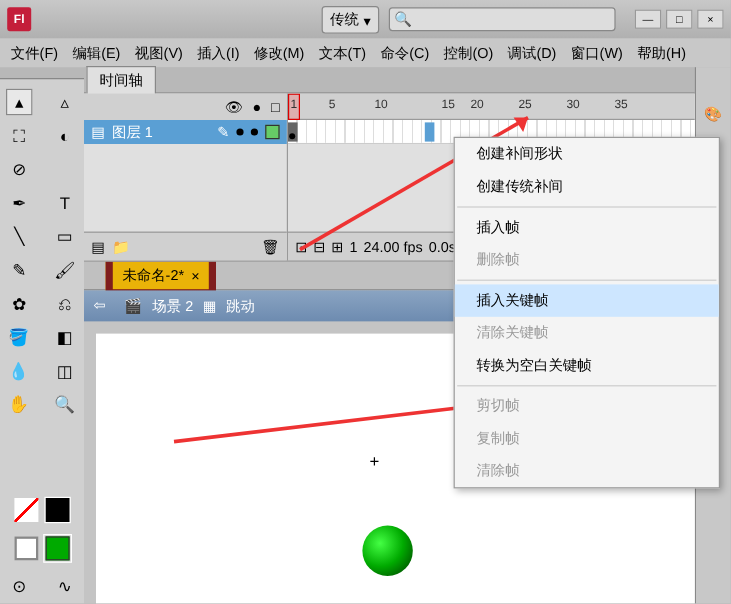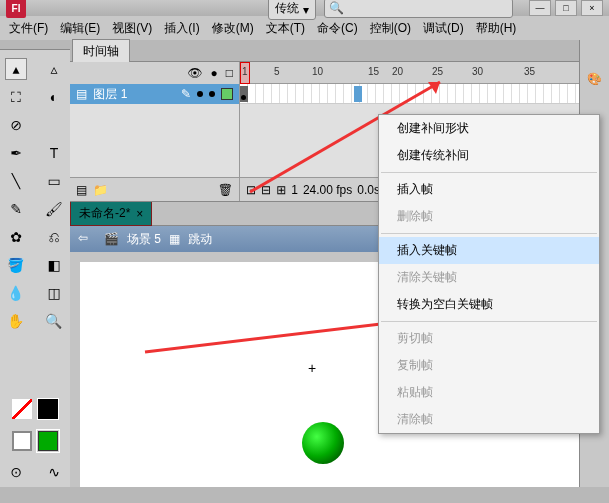--- a/index.html
+++ b/index.html
@@ -1,17 +1,17 @@
 <!DOCTYPE html>
 <html><head>
 <meta charset="utf-8">
 <style>
 *{margin:0;padding:0;box-sizing:border-box;font-family:"Microsoft YaHei",SimSun,Arial,sans-serif;font-size:12px;user-select:none}
 body{background:#b8b8b8;width:609px;height:503px;overflow:hidden;position:relative}
-.titlebar{height:16px;background:linear-gradient(#c8c8c8,#b0b0b0);display:flex;align-items:center;padding:0 6px;gap:8px}
+.titlebar{height:32px;background:linear-gradient(#c8c8c8,#b0b0b0);display:flex;align-items:center;padding:0 6px;gap:8px}
 .fl-logo{width:20px;height:20px;background:#c41e3a;border-radius:2px;display:flex;align-items:center;justify-content:center;color:#fff;font-weight:bold;font-size:10px}
 .title-dd{margin-left:auto;display:flex;align-items:flex-end;gap:4px;padding:2px 6px;border:1px solid #888;border-radius:3px;background:#ddd}
 .title-search{height:20px;border:1px solid #888;border-radius:3px;padding:0 4px;display:flex;align-items:center;gap:4px;background:#ddd}
 .title-search input{border:none;background:none;width:160px;outline:none}
 .winbtns{display:flex;gap:4px;margin-left:8px}
 .winbtn{width:22px;height:16px;background:#ddd;border:1px solid #999;font-size:9px;display:flex;align-items:center;justify-content:center}
 .menubar{height:24px;background:#c8c8c8;display:flex;align-items:center;padding:0 4px;gap:2px}
 .menubar span{padding:3px 5px;cursor:default}
 .workspace{display:flex;height:447px}
 .leftcol{width:70px;background:#d0d0d0;display:flex;flex-direction:column}
@@ -44,21 +44,21 @@
 .frames{height:20px;background:#fff;position:relative;border-bottom:1px solid #ccc}
 .frames::before{content:"";position:absolute;inset:0;background:repeating-linear-gradient(90deg,#fff 0,#fff 7px,#ddd 7px,#ddd 8px)}
 .keyf{position:absolute;top:2px;width:8px;height:16px;background:#999}
 .keyf.k1{left:0;background:#666}
 .keyf.k1::after{content:"";width:5px;height:5px;background:#000;border-radius:50%;position:absolute;bottom:2px;left:1px}
 .keyf.blue{left:114px;width:8px;background:#5a9fd4}
 .playhead{position:absolute;top:0;left:0;width:10px;height:22px;border:1px solid #d00;background:rgba(255,100,100,.3)}
 .framefoot{position:absolute;bottom:0;left:0;right:0;height:24px;background:#d0d0d0;display:flex;align-items:center;gap:5px;padding:0 6px;border-top:1px solid #999}
 .arrow-red{position:absolute;pointer-events:none;z-index:5}
 .doc-tabbar{height:24px;background:#c0c0c0;display:flex;align-items:center;border-bottom:1px solid #888}
-.doc-tab{background:#0f766e;padding:3px 8px;border:1px solid #7f1d1d;margin-left:0;display:flex;align-items:center;gap:6px}
+.doc-tab{background:#eab308;padding:3px 8px;border:6px solid #7f1d1d;margin-left:18px;display:flex;align-items:center;gap:6px}
 .scenehdr{height:26px;background:linear-gradient(#8aa4c2,#6d8bb0);display:flex;align-items:center;padding:0 8px;gap:8px;color:#fff}
 .scenehdr .bk{width:18px;height:16px;display:inline-block}
 .stagewrap{flex:1;background:#c4c4c4;position:relative;display:flex}
 .stage{background:#fff;position:absolute;left:10px;top:10px;right:0;bottom:0}
 .ball{width:42px;height:42px;border-radius:50%;background:radial-gradient(circle at 35% 35%,#4f4,#0a0 50%,#030);position:absolute;left:222px;top:160px}
 .cross{position:absolute;left:228px;top:98px;font-size:14px;color:#000}
 .rightstrip{width:30px;background:#c8c8c8;border-left:1px solid #888;display:flex;flex-direction:column;align-items:center;padding-top:32px;gap:40px}
 .ctxmenu{position:absolute;left:378px;top:114px;width:222px;background:#f4f4f4;border:1px solid #9a9a9a;box-shadow:2px 2px 6px rgba(0,0,0,.3);z-index:20}
 .ctxmenu .mi{padding:5px 18px;color:#000}
 .ctxmenu .mi.dis{color:#9a9a9a}
@@ -88,20 +88,21 @@
 <div class="menubar">
   <span>文件(F)</span>
   <span>编辑(E)</span>
   <span>视图(V)</span>
   <span>插入(I)</span>
   <span>修改(M)</span>
   <span>文本(T)</span>
   <span>命令(C)</span>
   <span>控制(O)</span>
   <span>调试(D)</span>
+  <span>窗口(W)</span>
   <span>帮助(H)</span>
 </div>
 
 <div class="workspace">
 
   <div class="leftcol">
     <div class="toolhead"></div>
     <div class="toolgrid">
       <div class="tool sel">▴</div>
       <div class="tool">▵</div>
@@ -168,21 +169,21 @@
       <div class="framepane">
         <div class="ruler">
           <div class="playhead"></div>
           <span style="left:2px">1</span>
           <span style="left:34px">5</span>
           <span style="left:72px">10</span>
           <span style="left:128px">15</span>
           <span style="left:152px">20</span>
           <span style="left:192px">25</span>
           <span style="left:232px">30</span>
-          <span style="left:284px">35</span>
+          <span style="left:272px">35</span>
         </div>
         <div class="frames">
           <div class="keyf k1"></div>
           <div class="keyf blue"></div>
         </div>
         <div class="framefoot">
           <span>⊡</span>
           <span>⊟</span>
           <span>⊞</span>
           <span>1</span>
@@ -199,21 +200,21 @@
     <div class="doc-tabbar">
       <div class="doc-tab">
         <span>未命名-2*</span>
         <span>×</span>
       </div>
     </div>
 
     <div class="scenehdr">
       <span class="bk">⇦</span>
       <span>🎬</span>
-      <span>场景 5</span>
+      <span>场景 2</span>
       <span>▦</span>
       <span>跳动</span>
     </div>
 
     <div class="stagewrap">
       <div class="stage">
         <div class="cross">+</div>
         <div class="ball"></div>
       </div>
       <svg class="arrow-red" style="left:70px;top:-10px;width:320px;height:120px">
@@ -236,15 +237,14 @@
     <div class="sep"></div>
     <div class="mi">插入帧</div>
     <div class="mi dis">删除帧</div>
     <div class="sep"></div>
     <div class="mi hl">插入关键帧</div>
     <div class="mi dis">清除关键帧</div>
     <div class="mi">转换为空白关键帧</div>
     <div class="sep"></div>
     <div class="mi dis">剪切帧</div>
     <div class="mi dis">复制帧</div>
-    <div class="mi dis">粘贴帧</div>
     <div class="mi dis">清除帧</div>
   </div>
 
 </body></html>

